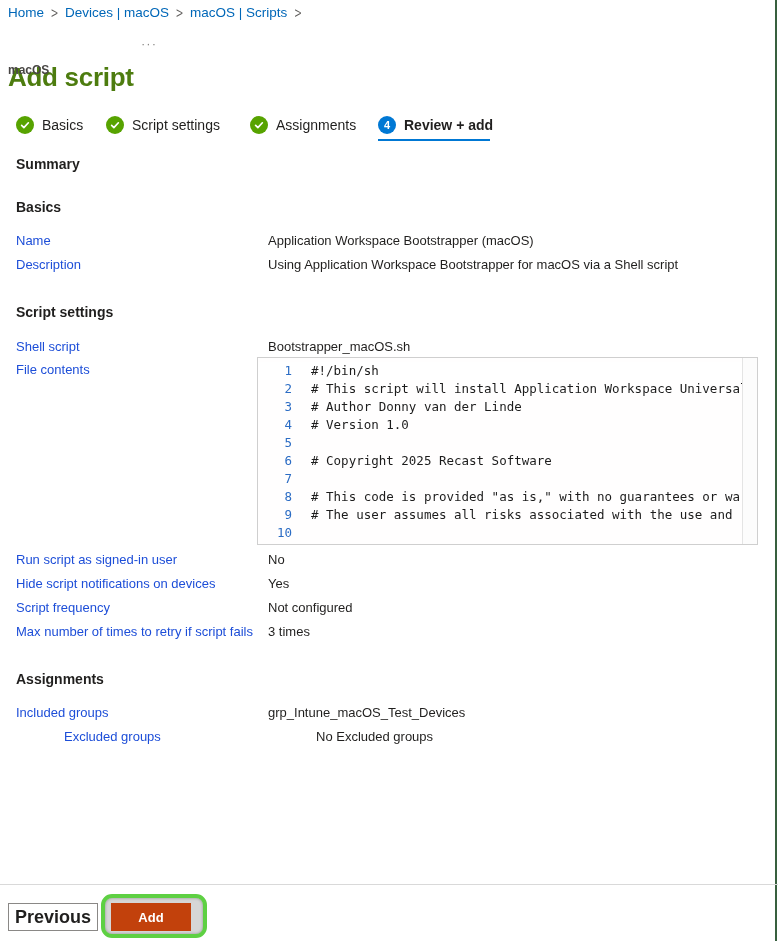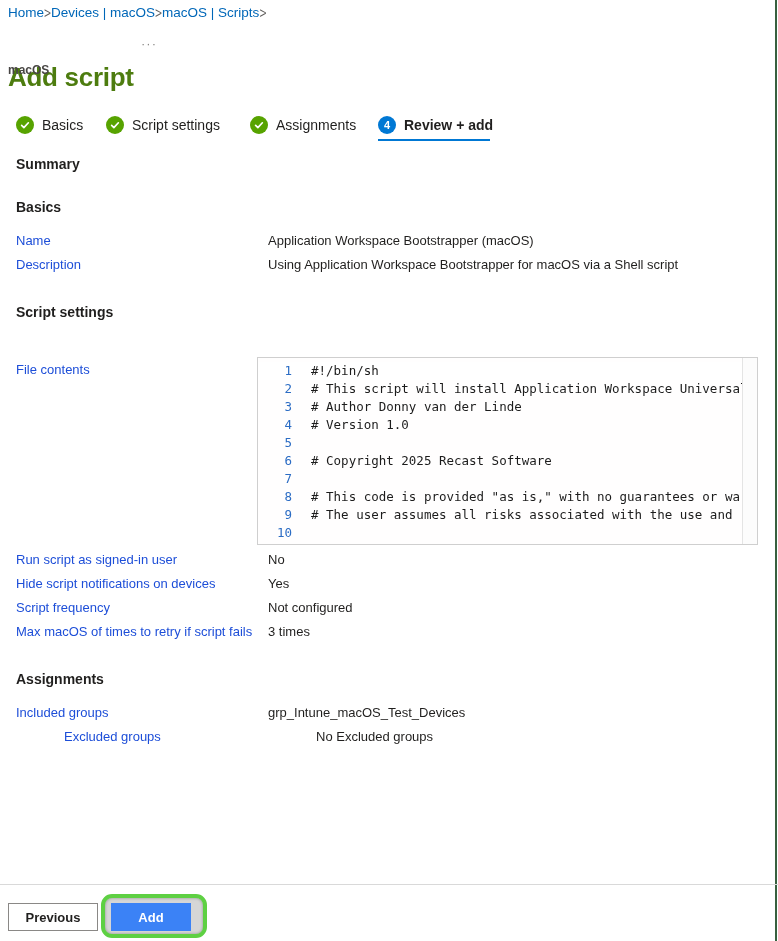--- a/index.html
+++ b/index.html
@@ -3,21 +3,21 @@
 <meta charset="utf-8">
 <style>
   html,body{margin:0;padding:0;background:#ffffff;}
   .page{
     position:relative;width:778px;height:941px;background:#ffffff;overflow:hidden;
     font-family:"Liberation Sans","DejaVu Sans",sans-serif;color:#201f1e;
   }
   .right-edge{position:absolute;top:0;right:1px;width:2px;height:941px;background:#38603f;}
 
   
-  .breadcrumb{position:absolute;left:8px;top:5px;font-size:13.5px;display:flex;align-items:center;}
+  .breadcrumb{position:absolute;left:8px;top:5px;font-size:13.5px;display:flex;align-items:center;gap:7px;}
   .crumb{color:#0067b8;cursor:pointer;text-decoration:none;}
   .crumb-sep{color:#605e5c;font-size:12px;transform:scaleY(1.25);display:inline-block;}
 
   
   .page-title{position:absolute;left:8px;top:28px;font-size:26px;font-weight:700;color:#4d7c0f;letter-spacing:-0.3px;margin-top:34px;}
   .title-ellipsis{position:absolute;left:141px;top:36px;font-size:13px;color:#8a8886;letter-spacing:1px;cursor:pointer;}
   .page-subtitle{position:absolute;left:8px;top:63px;font-size:12px;color:#484644;font-weight:bold;}
 
   
   .tab{position:absolute;top:116px;display:flex;align-items:center;gap:8px;font-size:14px;cursor:pointer;}
@@ -58,30 +58,30 @@
   .code-row{display:flex;height:18px;line-height:18px;}
   .code-row.current{background:#ffffff;}
   .ln{width:34px;padding-right:11px;text-align:right;color:#2b6cc4;flex:0 0 34px;}
   .ct{padding-left:8px;white-space:pre;color:#1c1c1c;overflow:hidden;}
   .code-scrollbar{position:absolute;right:0;top:0;width:14px;height:100%;background:#fcfcfc;border-left:1px solid #e4e4e4;}
 
   
   .footer-divider{position:absolute;left:0;top:884px;width:778px;height:1px;background:#d9d9d9;}
   .btn-previous{
     position:absolute;left:8px;top:903px;width:90px;height:28px;background:#ffffff;
-    border:1px solid #8a8886;color:#201f1e;font-size:13px;font-weight:600;
+    border:1px solid #8a8886;color:#201f1e;font-size:18px;font-weight:600;
     display:flex;align-items:center;justify-content:center;cursor:pointer;box-sizing:border-box;
   }
   .add-annotation{
     position:absolute;left:101px;top:894px;width:98px;height:36px;
     border:4px solid #5ed043;border-radius:11px;background:#d6d6d6;
     box-shadow:inset 0 0 3px rgba(0,0,0,0.35);
   }
   .btn-add{
-    position:absolute;left:111px;top:903px;width:80px;height:28px;background:#3b82f6;
+    position:absolute;left:111px;top:903px;width:80px;height:28px;background:#c2410c;
     color:#ffffff;font-size:13px;font-weight:700;border:none;
     display:flex;align-items:center;justify-content:center;cursor:pointer;
   }
 </style>
 </head>
 <body>
 
 <div class="page">
   <div class="right-edge"></div>
 
@@ -134,20 +134,24 @@
   <div class="srow r-name">
     <span class="lbl">Name</span>
     <span class="val">Application Workspace Bootstrapper (macOS)</span>
   </div>
   <div class="srow r-desc">
     <span class="lbl">Description</span>
     <span class="val">Using Application Workspace Bootstrapper for macOS via a Shell script</span>
   </div>
 
   <div class="section-title st-script">Script settings</div>
+  <div class="srow r-shell">
+    <span class="lbl">Shell script</span>
+    <span class="val">Bootstrapper_macOS.sh</span>
+  </div>
   <div class="srow r-filelabel">
     <span class="lbl">File contents</span>
   </div>
 
   <div class="code-box">
     <div class="code-lines">
       <div class="code-row current">
         <span class="ln">1</span>
         <span class="ct">#!/bin/sh</span>
       </div>
@@ -196,21 +200,21 @@
   </div>
   <div class="srow r-hide">
     <span class="lbl">Hide script notifications on devices</span>
     <span class="val">Yes</span>
   </div>
   <div class="srow r-freq">
     <span class="lbl">Script frequency</span>
     <span class="val">Not configured</span>
   </div>
   <div class="srow r-retry">
-    <span class="lbl">Max macOS of times to retry if script fails</span>
+    <span class="lbl">Max number of times to retry if script fails</span>
     <span class="val">3 times</span>
   </div>
 
   <div class="section-title st-assign">Assignments</div>
   <div class="srow r-incl">
     <span class="lbl">Included groups</span>
     <span class="val">grp_Intune_macOS_Test_Devices</span>
   </div>
   <div class="srow r-excl">
     <span class="lbl">Excluded groups</span>

